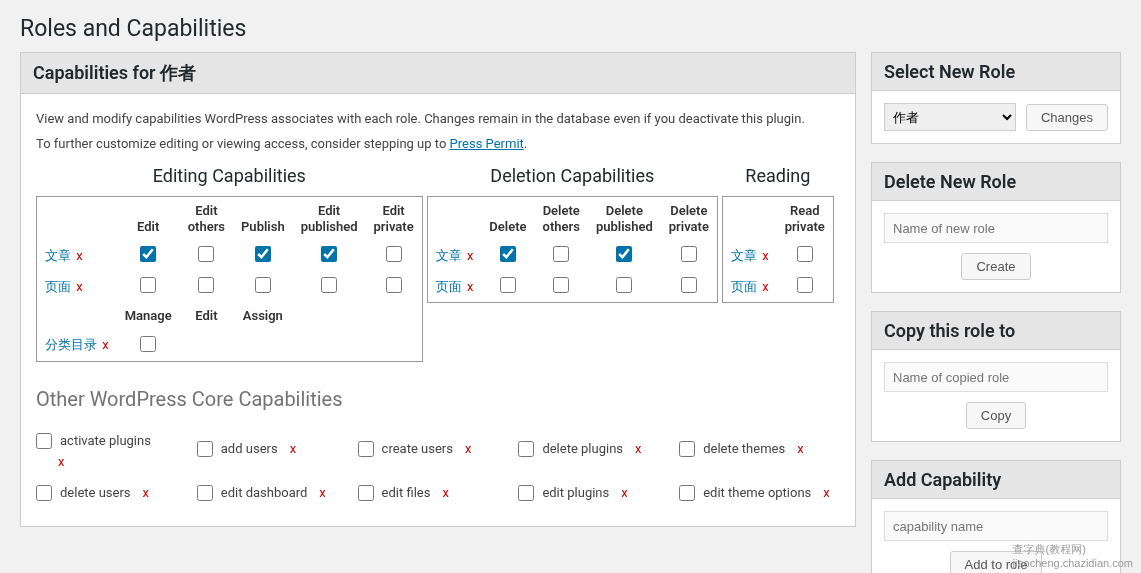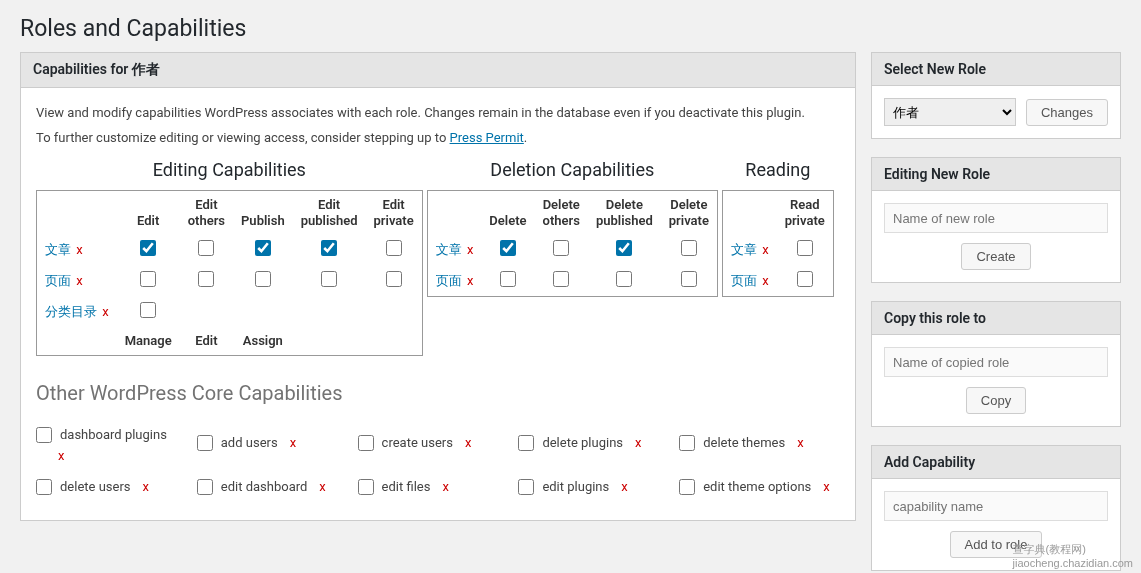--- a/index.html
+++ b/index.html
@@ -1,18 +1,18 @@
 <!DOCTYPE html>
 <html><head>
 <meta charset="utf-8">
 <style>
 * { box-sizing: border-box; margin: 0; padding: 0; }
 body { font-family: -apple-system, BlinkMacSystemFont, "Segoe UI", Roboto, "Helvetica Neue", Arial, sans-serif; font-size: 13px; color: #333; background: #f1f1f1; padding: 0 20px 20px; width: 1141px; }
 h1 { font-size: 23px; font-weight: 400; color: #23282d; padding: 15px 0 10px; }
-h2 { font-size: 14px; font-weight: 600; color: #23282d; padding: 8px 12px; background: #e5e5e5; border: 1px solid #ccc; }
+h2 { font-size: 18px; font-weight: 600; color: #23282d; padding: 8px 12px; background: #e5e5e5; border: 1px solid #ccc; }
 h3 { font-size: 20px; font-weight: 400; color: #737373; margin: 25px 0 12px; }
 .layout { display: flex; gap: 15px; }
 .main-col { flex: 1; }
 .side-col { width: 250px; }
 .panel { background: #fff; border: 1px solid #ccc; border-top: none; padding: 12px; margin-bottom: 18px; }
 .main-panel { background: #fff; border: 1px solid #ccc; border-top: none; padding: 15px; }
 .intro { color: #444; line-height: 1.5; margin-bottom: 5px; }
 .intro a { color: #0073aa; text-decoration: underline; }
 .cap-sections { display: flex; gap: 4px; margin-top: 12px; }
 .cap-block { }
@@ -74,34 +74,34 @@
             </tr>
             <tr>
               <td class="rowlabel"><a>页面</a> <span class="xmark">x</span></td>
               <td><input type="checkbox" style=""></td>
               <td><input type="checkbox" style=""></td>
               <td><input type="checkbox" style=""></td>
               <td><input type="checkbox" style=""></td>
               <td><input type="checkbox" style=""></td>
             </tr>
             <tr>
+              <th></th>
+              <th>Manage</th>
+              <th>Edit</th>
+              <th>Assign</th>
+              <th></th>
+                  <th></th>
+            </tr>
+            <tr>
               <td class="rowlabel"><a>分类目录</a> <span class="xmark">x</span></td>
               <td><input type="checkbox" style=""></td>
               <td></td>
                   <td></td>
                   <td></td>
                   <td></td>
-            </tr>
-            <tr>
-              <th></th>
-              <th>Manage</th>
-              <th>Edit</th>
-              <th>Assign</th>
-              <th></th>
-                  <th></th>
             </tr>
           </tbody>
             </table>
         </div>
 
         <div class="cap-block">
           <div class="cap-title">Deletion Capabilities</div>
           <table class="cap-table">
             <tbody>
                 <tr>
@@ -147,21 +147,21 @@
             </tr>
           </tbody>
             </table>
         </div>
       </div>
 
       <h3>Other WordPress Core Capabilities</h3>
       <div class="core-list" id="core-list">
           <div class="core-item xbelow">
             <input type="checkbox" style="">
-            <span>dashboard plugins</span>
+            <span>activate plugins</span>
             <span class="xmark-below">x</span>
           </div>
           <div class="core-item">
             <input type="checkbox" style="">
             <span>add users</span>
             <span class="xmark">x</span>
           </div>
           <div class="core-item">
             <input type="checkbox" style="">
             <span>create users</span>
@@ -210,21 +210,21 @@
     <h2>Select New Role</h2>
     <div class="panel">
       <div class="side-select">
         <select>
           <option>作者</option>
         </select>
         <button class="wp-button">Changes</button>
       </div>
     </div>
 
-    <h2>Editing New Role</h2>
+    <h2>Delete New Role</h2>
     <div class="panel">
       <input class="side-input" placeholder="Name of new role" style="">
       <div class="side-center"><button class="wp-button">Create</button></div>
     </div>
 
     <h2>Copy this role to</h2>
     <div class="panel">
       <input class="side-input" placeholder="Name of copied role" style="">
       <div class="side-center"><button class="wp-button">Copy</button></div>
     </div>

